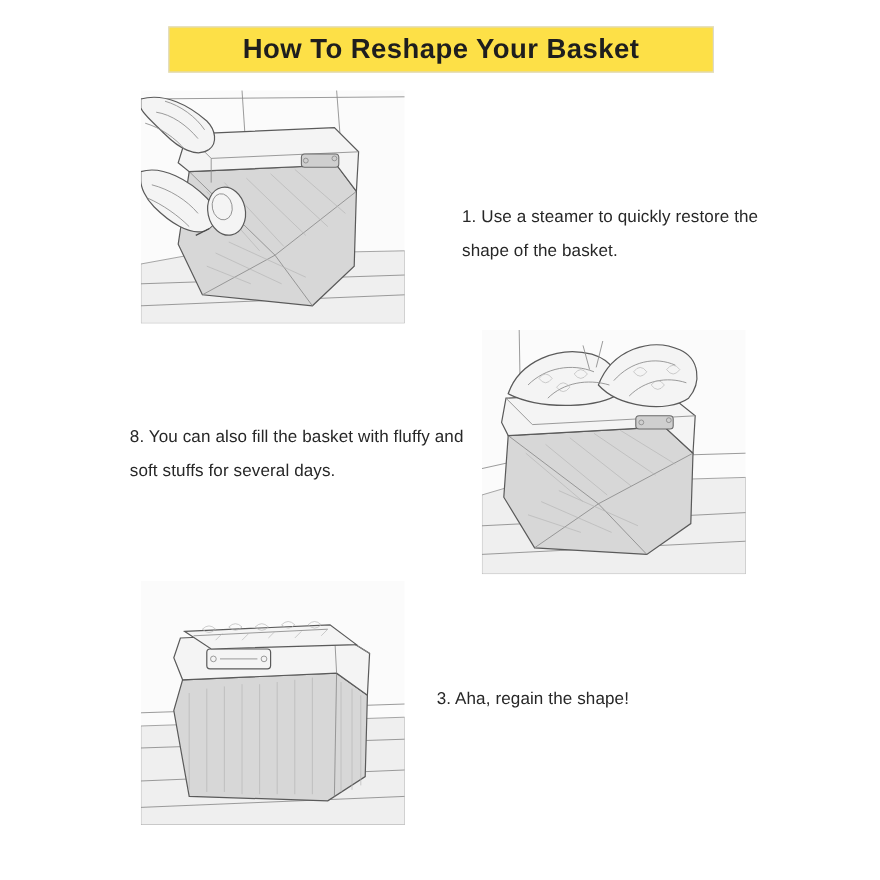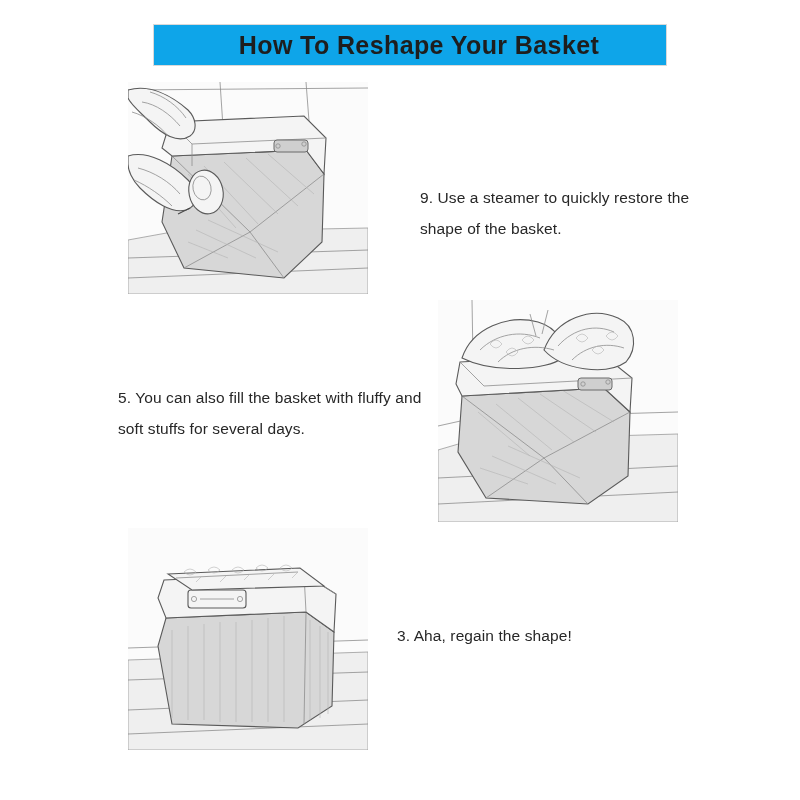--- a/index.html
+++ b/index.html
@@ -16,26 +16,25 @@
     overflow: hidden;
   }
 
   
   .title-banner {
     position: absolute;
     left: 153px;
     top: 24px;
     width: 494px;
     height: 40px;
-    background: #0ea5e9;
+    background: #fde047;
     border: 1px solid #d9d9d9;
     display: flex;
     align-items: center;
     justify-content: center;
-    padding-left: 18px;
   }
   .title-text {
     font-size: 25px;
     font-weight: 600;
     letter-spacing: 0.4px;
     color: #1e1e1e;
     white-space: nowrap;
   }
   .step-caption {
     position: absolute;
@@ -116,21 +115,21 @@
 
     <path class="sketch-fill-light" d="M0 74 C20 68 44 82 60 98 C72 110 70 124 58 128 C44 132 26 120 12 106 C4 98 0 88 0 82 Z"></path>
     <path class="sketch-line-thin" d="M10 86 C26 90 42 100 52 112"></path>
     <path class="sketch-line-thin" d="M6 98 C20 104 34 114 44 124"></path>
 
     <ellipse class="sketch-fill-light" cx="78" cy="110" rx="17" ry="22" transform="rotate(-12 78 110)"></ellipse>
     <ellipse class="sketch-line-thin" cx="74" cy="106" rx="9" ry="12" transform="rotate(-12 74 106)" fill="#e9e9e9"></ellipse>
     <path class="sketch-line" d="M62 126 L50 132"></path>
   </svg>
 </div>
-<div class="step-caption" id="caption-1">9. Use a steamer to quickly restore the shape of the basket.</div>
+<div class="step-caption" id="caption-1">1. Use a steamer to quickly restore the shape of the basket.</div>
 
 <div class="photo" id="photo-2">
   <svg width="240" height="222" viewBox="0 0 240 222" xmlns="http://www.w3.org/2000/svg" aria-hidden="true">
     <rect class="sketch-bg" x="0" y="0" width="240" height="222"></rect>
 
     <path class="sketch-line-thin" d="M34 0 L36 118"></path>
     <path class="sketch-line-thin" d="M0 126 L36 118 L240 112"></path>
 
     <path class="sketch-floor" d="M0 150 L34 140 L240 134 L240 222 L0 222 Z"></path>
     <path class="sketch-line-thin" d="M0 178 L240 166"></path>
@@ -155,21 +154,21 @@
     <path class="sketch-line-thin" d="M42 50 C58 34 82 30 102 38"></path>
     <path class="sketch-line-thin" d="M60 62 C74 48 96 44 116 50"></path>
     <path class="sketch-line-thin" d="M120 46 C136 28 158 24 176 32"></path>
     <path class="sketch-line-thin" d="M134 60 C148 46 168 42 186 48"></path>
 
     <path class="sketch-hatch" d="M52 44 q6 -8 12 0 q-6 8 -12 0 Z M68 52 q6 -8 12 0 q-6 8 -12 0 Z M84 40 q6 -8 12 0 q-6 8 -12 0 Z"></path>
     <path class="sketch-hatch" d="M138 38 q6 -8 12 0 q-6 8 -12 0 Z M154 50 q6 -8 12 0 q-6 8 -12 0 Z M168 36 q6 -8 12 0 q-6 8 -12 0 Z"></path>
     <path class="sketch-line-thin" d="M92 14 L98 36 M110 10 L104 34"></path>
   </svg>
 </div>
-<div class="step-caption" id="caption-2">5. You can also fill the basket with fluffy and soft stuffs for several days.</div>
+<div class="step-caption" id="caption-2">8. You can also fill the basket with fluffy and soft stuffs for several days.</div>
 
 <div class="photo" id="photo-3">
   <svg width="240" height="222" viewBox="0 0 240 222" xmlns="http://www.w3.org/2000/svg" aria-hidden="true">
     <rect class="sketch-bg" x="0" y="0" width="240" height="222"></rect>
 
     <path class="sketch-line-thin" d="M0 120 L240 112"></path>
 
     <path class="sketch-floor" d="M0 132 L240 124 L240 222 L0 222 Z"></path>
     <path class="sketch-line-thin" d="M0 152 L240 144"></path>
     <path class="sketch-line-thin" d="M0 182 L240 172"></path>

